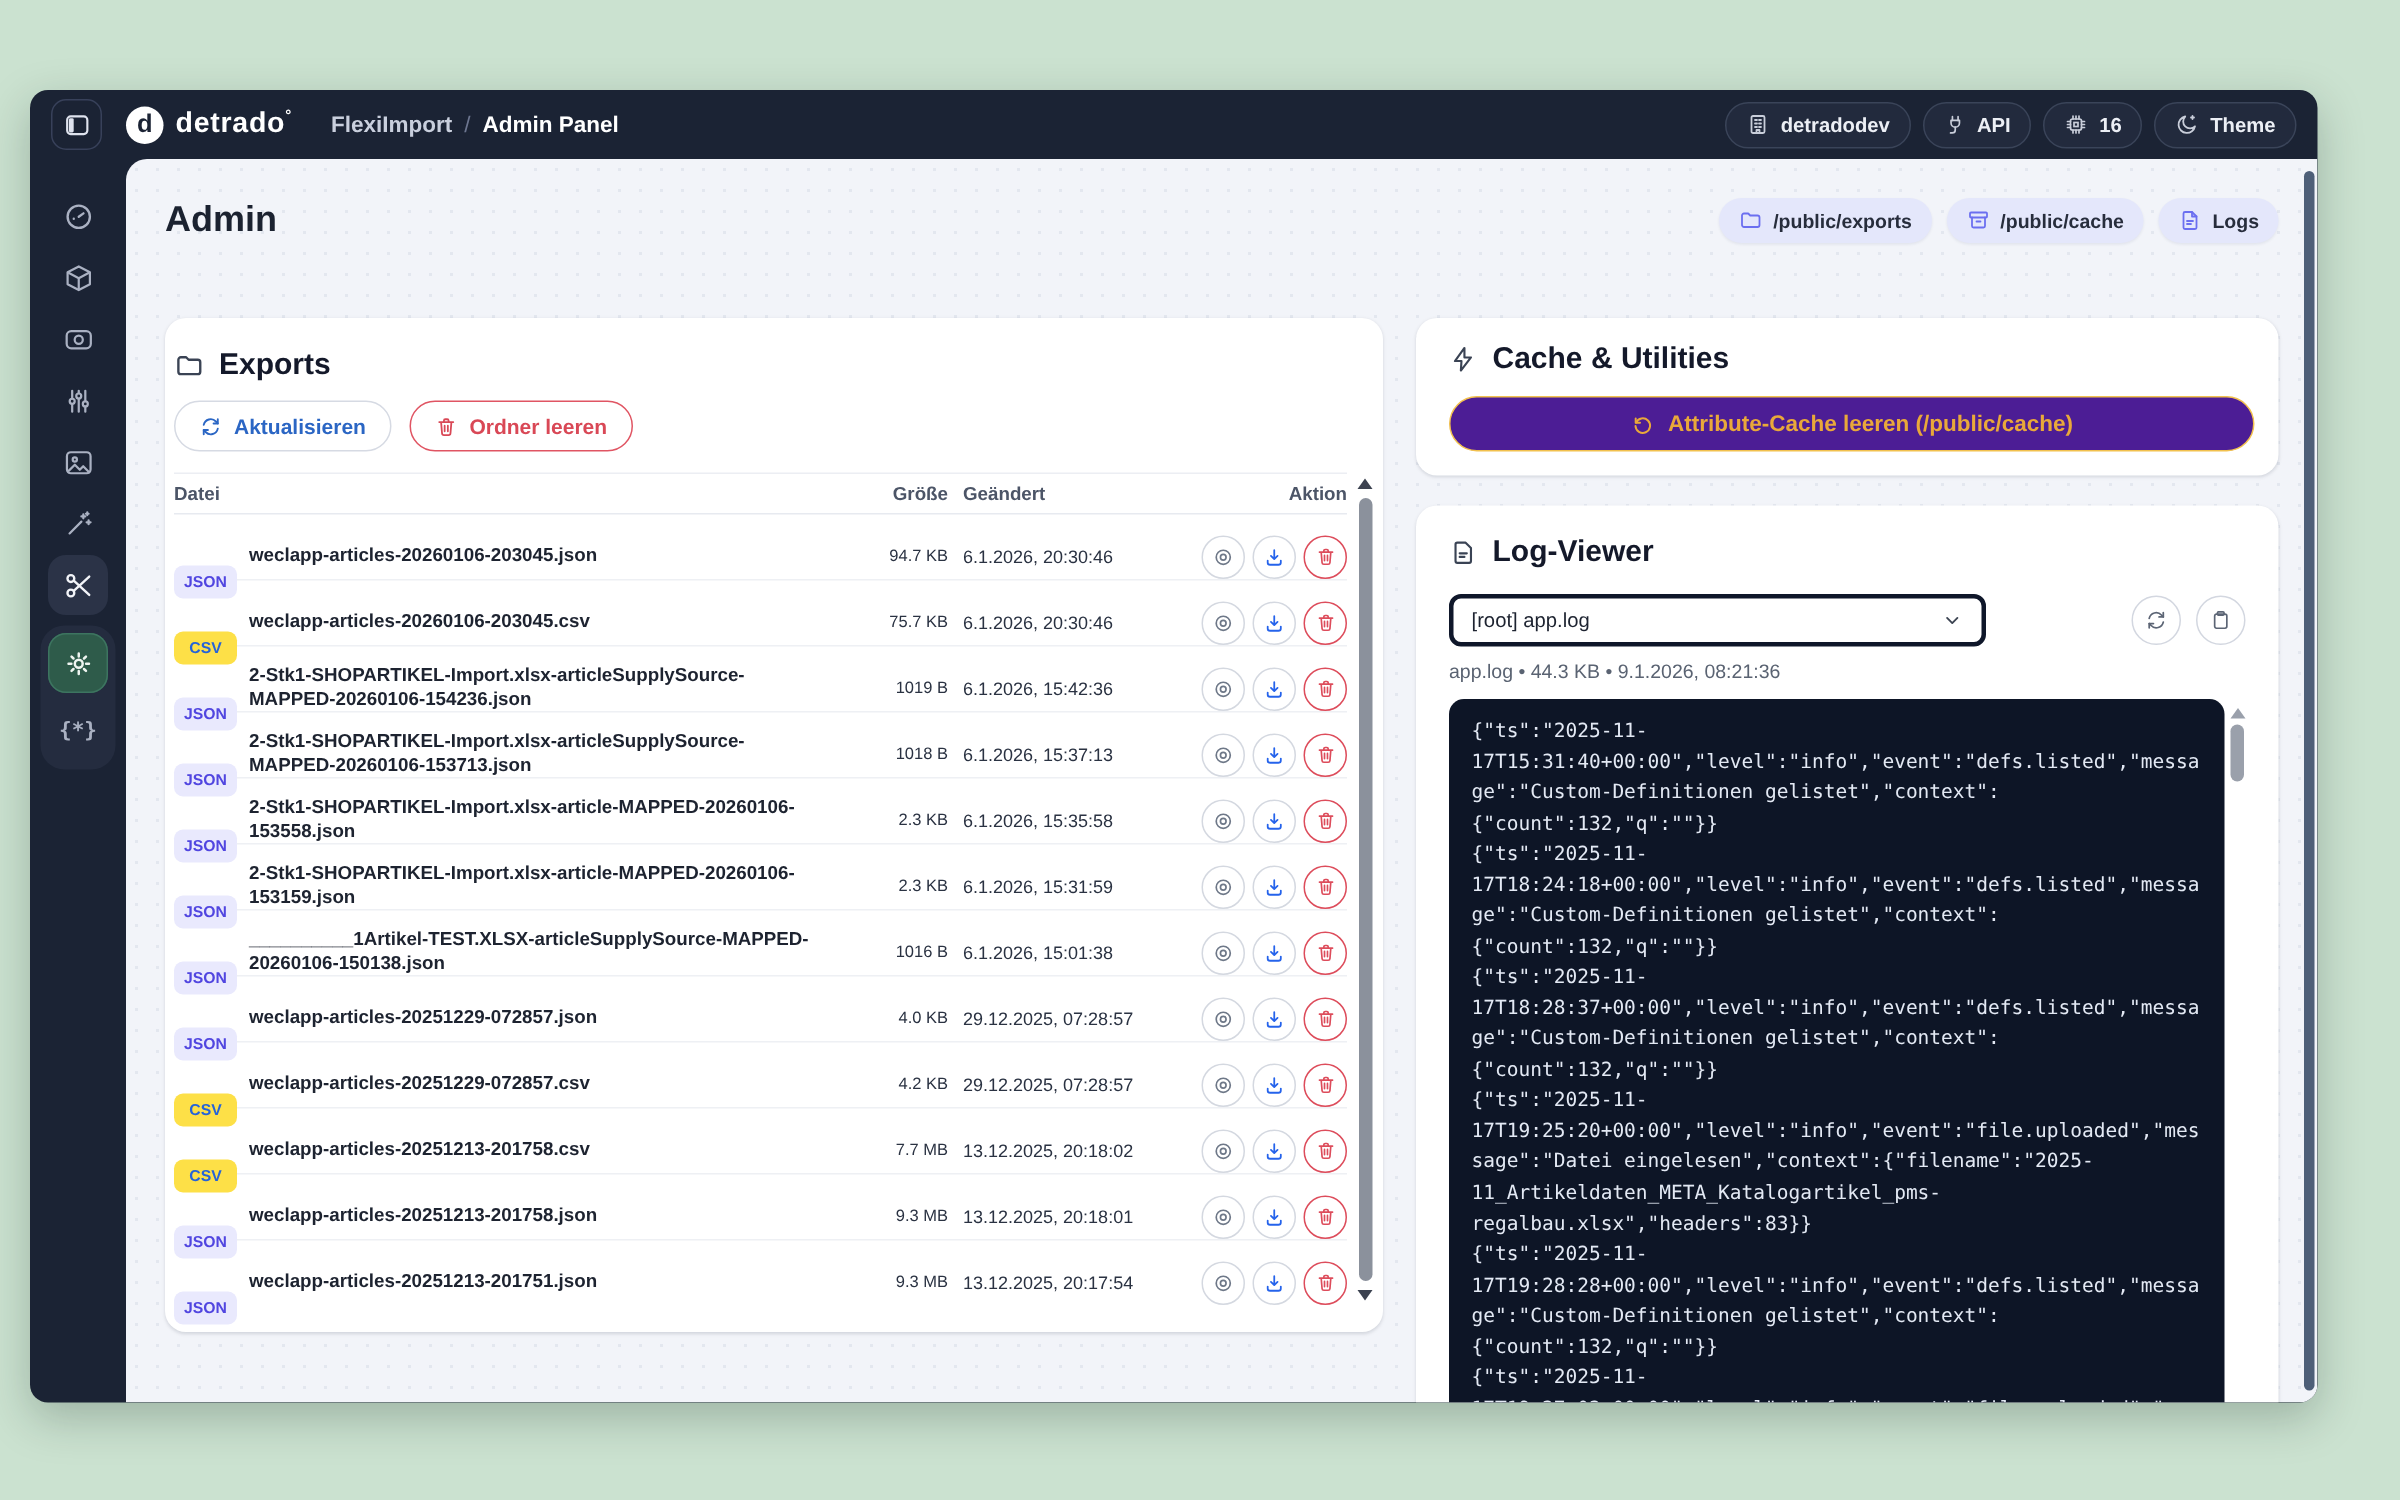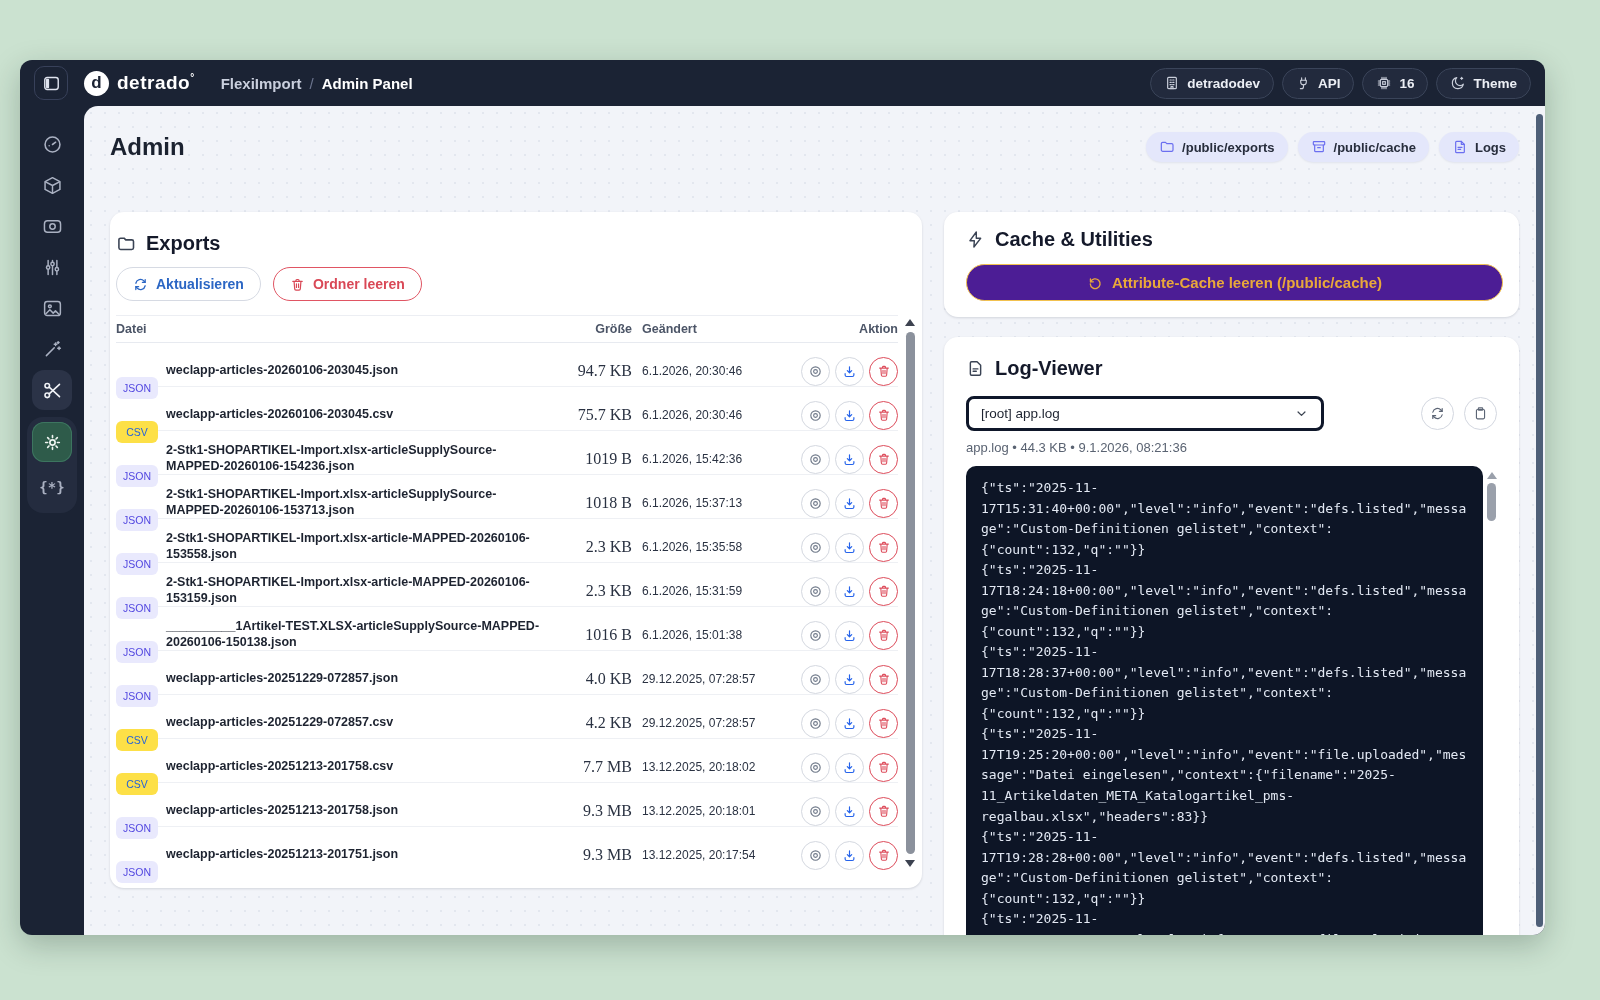--- a/index.html
+++ b/index.html
@@ -68,25 +68,25 @@
   .btn-refresh { border:1px solid #d6dae3; color:#2b66c4; }
   .btn-danger { border:1.5px solid #e05563; color:#d94856; }
 
   .table-wrap { margin-top:14px; position:relative; padding-right:18px; }
   .thead { display:grid; grid-template-columns:50px 1fr 76px 150px 116px; align-items:center; height:28px;
            border-top:1px solid #eceef3; border-bottom:1px solid #e7eaf0; font-size:12.5px; font-weight:700; color:#4c5567; }
   .thead .c-size { text-align:right; grid-column:3; }
   .thead .c-mod { padding-left:10px; }
   .thead .c-act { text-align:right; }
   .trow { display:grid; grid-template-columns:50px 1fr 76px 150px 116px; align-items:center; height:44px; border-bottom:1px solid #eef0f4; }
-  .badge { width:42px; height:22px; border-radius:6px; font-size:10.5px; font-weight:400; display:flex; align-items:center; justify-content:center;margin-top:34px; }
+  .badge { width:42px; height:22px; border-radius:6px; font-size:10.5px; font-weight:700; display:flex; align-items:center; justify-content:center;margin-top:34px; }
   .badge.json { background:#e9e9fd; color:#5146e0; }
   .badge.csv  { background:#fde047; color:#2563d9; }
   .fname { font-size:12.5px; font-weight:700; color:#1d2330; line-height:1.25; padding-right:8px; word-break:break-word; }
-  .fsize { font-size:16px; color:#2a3242; text-align:right;font-family:Liberation Serif, serif; }
+  .fsize { font-size:11px; color:#2a3242; text-align:right; }
   .fdate { font-size:12px; color:#2a3242; padding-left:10px; }
   .facts { display:flex; gap:5px; justify-content:flex-end; }
   .act { width:29px; height:29px; border-radius:50%; background:#fff; display:flex; align-items:center; justify-content:center; cursor:pointer; }
   .act-view { border:1px solid #d4d8e0; color:#6e7888; }
   .act-dl   { border:1px solid #d4d8e0; color:#2563eb; }
   .act-del  { border:1.5px solid #dd4c5b; color:#dd4c5b; }
 
   .tscroll { position:absolute; right:0; top:0; bottom:0; width:12px; display:flex; flex-direction:column; align-items:center; }
   .tri-up, .tri-down { width:0; height:0; border-left:5px solid transparent; border-right:5px solid transparent; margin:4px 0; }
   .tri-up { border-bottom:7px solid #3c4250; }

